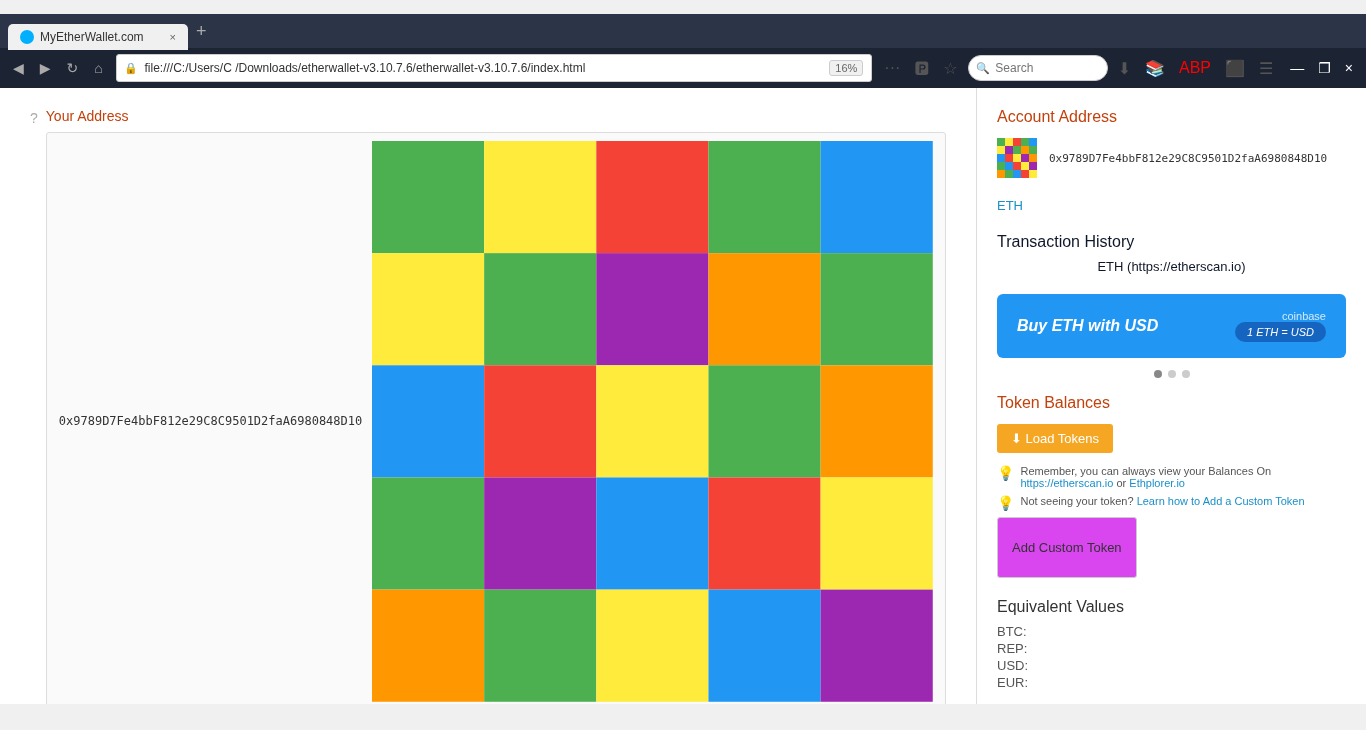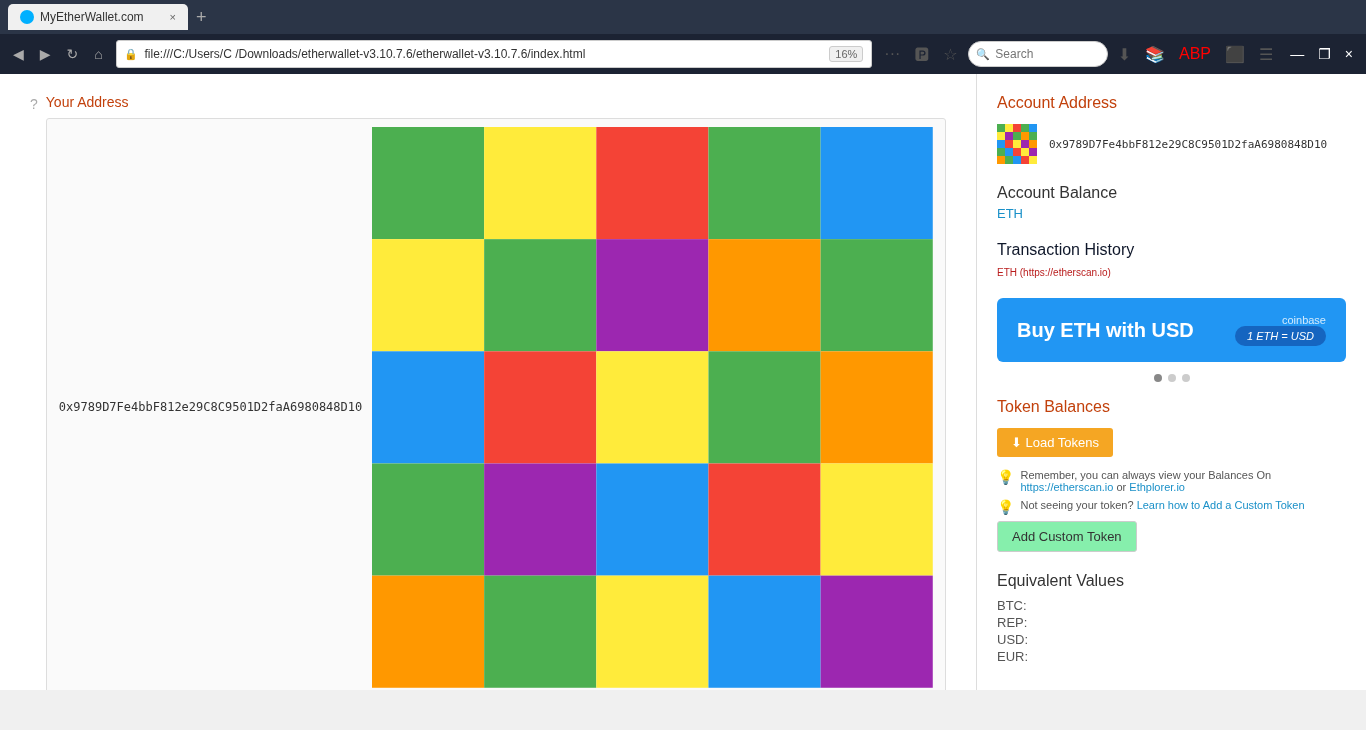--- a/index.html
+++ b/index.html
@@ -27,21 +27,22 @@
       font-size: 14px;
       padding: 2px 5px;
       border-radius: 3px;
     }
 
     .tab-bar {
       background: #2b3547;
       height: 34px;
       display: flex;
       align-items: flex-start;
-      padding: 4px 8px;
+      padding: 10px 8px;
+      margin-top: 14px;
     }
     .tab {
       background: #f0f0f0;
       border-radius: 5px 5px 0 0;
       padding: 6px 12px;
       display: flex;
       align-items: center;
       gap: 6px;
       font-size: 12px;
       color: #333;
@@ -210,40 +211,42 @@
       font-size: 13px;
     }
 
     .tx-history-title {
       font-size: 16px;
       color: #0f172a;
       margin-bottom: 8px;
     }
     .tx-link {
       display: block;
-      color: #b91c1c;
+      color: #0f172a;
       text-decoration: none;
-      font-size: 10px;
+      font-size: 13px;
       margin-bottom: 4px;
+      text-align: center;
     }
 
     
     .buy-eth-banner {
       background: #2196f3;
       border-radius: 6px;
       padding: 16px 20px;
       color: white;
       display: flex;
       align-items: center;
       justify-content: space-between;
       margin-bottom: 12px;
     }
     .buy-eth-main {
-      font-size: 20px;
+      font-size: 16px;
       font-weight: bold;
+      font-style: italic;
     }
     .coinbase-badge {
       font-size: 11px;
       opacity: 0.8;
       text-align: right;
     }
     .eth-rate-pill {
       background: #1565c0;
       border-radius: 12px;
       padding: 4px 12px;
@@ -286,23 +289,23 @@
       margin-bottom: 6px;
       display: flex;
       gap: 6px;
       align-items: flex-start;
     }
     .lightbulb { color: #f5a623; font-size: 14px; }
 
     .info-link { color: #1a90c8; text-decoration: none; }
 
     .add-custom-token-btn {
-      background: #86efac;
+      background: #d946ef;
       border: 1px solid #ccc;
-      padding: 7px 14px;
+      padding: 22px 14px;
       border-radius: 3px;
       cursor: pointer;
       font-size: 13px;
       color: #333;
     }
 
     .equiv-title {
       font-size: 16px;
       color: #333;
       margin-bottom: 8px;
@@ -447,21 +450,20 @@
           <rect x="8" y="32" width="8" height="8" fill="#4caf50"></rect>
           <rect x="16" y="32" width="8" height="8" fill="#2196f3"></rect>
           <rect x="24" y="32" width="8" height="8" fill="#f44336"></rect>
           <rect x="32" y="32" width="8" height="8" fill="#ffeb3b"></rect>
         </svg>
         <span class="sidebar-account-addr">0x9789D7Fe4bbF812e29C8C9501D2faA6980848D10</span>
       </div>
     </div>
 
     <div class="sidebar-section">
-      <div class="account-balance-label">Account Balance</div>
       <span class="eth-value">ETH</span>
     </div>
 
     <div class="sidebar-section">
       <div class="tx-history-title">Transaction History</div>
       <a class="tx-link" href="#">ETH (https://etherscan.io)</a>
     </div>
 
     <div class="buy-eth-banner">
       <div>

